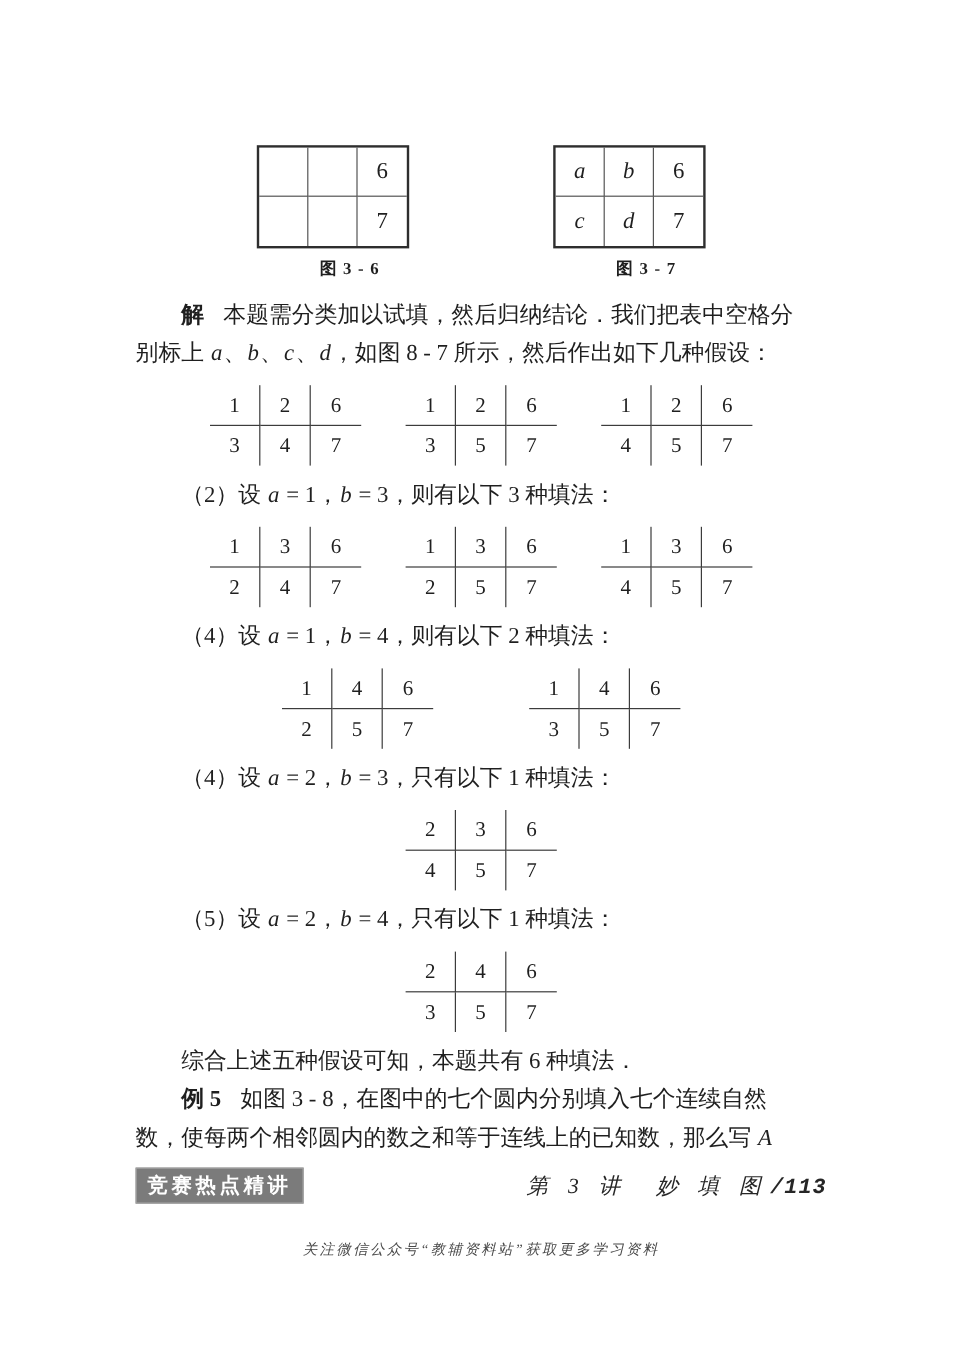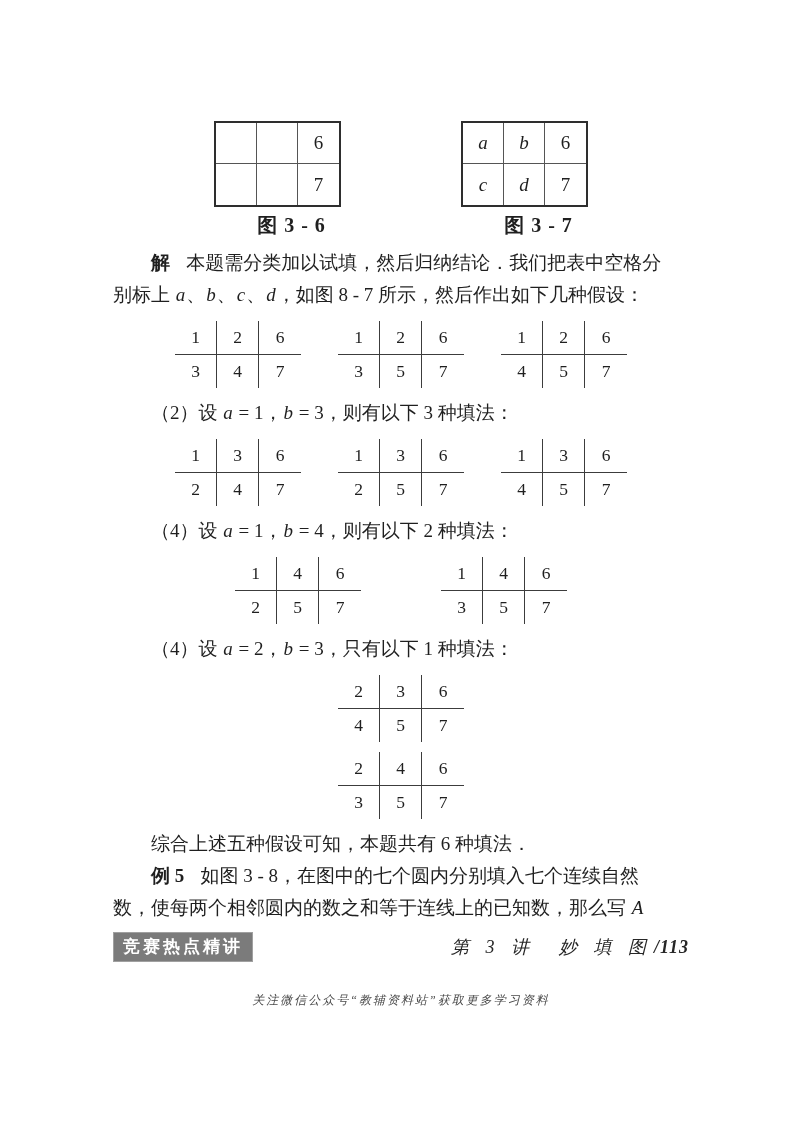--- a/index.html
+++ b/index.html
@@ -18,21 +18,21 @@
     display:grid; grid-template-columns:repeat(3,41px); grid-auto-rows:41px;
     border:2px solid #2e2e2e; width:max-content; background:#fff;
   }
   .fcell {
     border-right:1px solid #555; border-bottom:1px solid #555;
     display:flex; align-items:center; justify-content:center;
     font-size:19px;
   }
   .fcell:nth-child(3n) { border-right:none; }
   .fcell:nth-child(n+4) { border-bottom:none; }
-  .fig-caption { margin-top:6px; font-weight:bold; font-size:20px; letter-spacing:1px; line-height:24px;margin-left:28px; }
+  .fig-caption { margin-top:6px; font-weight:bold; font-size:14px; letter-spacing:1px; line-height:24px;margin-left:28px; }
 
   
   .line { font-size:19px; line-height:32px; white-space:nowrap; }
   .indent { text-indent:38px; }
   .para-solution { margin-top:10px; }
   .bold-label { font-weight:bold; margin-right:0.85em; }
   .var { font-style:italic; padding:0 1px; }
 
   
   .case { margin-top:4px; }
@@ -51,21 +51,21 @@
 
   
   .footer { margin-top:8px; display:flex; justify-content:space-between; align-items:center;gap:13px; }
   .badge {
     background:#7b7b7b; border:1px solid #a0a0a0; color:#ffffff;
     font-weight:bold; font-size:17px; letter-spacing:3px;
     padding:3px 9px; line-height:22px;
   }
   .pageinfo { font-size:18px; font-style:italic; color:#262626; white-space:nowrap; }
   .chapter { letter-spacing:6px; font-weight:normal; }
-  .pageno { margin-left:2px; letter-spacing:1px; font-weight:bold; }
+  .pageno { margin-left:2px; letter-spacing:1px; font-weight:bold;font-family:Liberation Mono, monospace; }
 
   .watermark {
     margin-top:30px; text-align:center; font-style:italic;
     color:#4a4a4a; font-size:12px; letter-spacing:2px; white-space:nowrap;
   }
 </style>
 </head>
 <body>
 
 <div class="page">
@@ -200,20 +200,23 @@
             <span class="mc">3</span>
             <span class="mc">6</span>
             <span class="mc">4</span>
             <span class="mc">5</span>
             <span class="mc">7</span>
         </div>
       </div>
     </div>
 
     <div class="case">
+      <div class="line indent">
+        <span>（5）设 </span><span class="var">a</span><span> = 2，</span><span class="var">b</span><span> = 4，</span><span>只有以下 1 种填法：</span>
+      </div>
       <div class="tables-row">
         <div class="mini">
           <span class="mc">2</span>
             <span class="mc">4</span>
             <span class="mc">6</span>
             <span class="mc">3</span>
             <span class="mc">5</span>
             <span class="mc">7</span>
         </div>
       </div>

